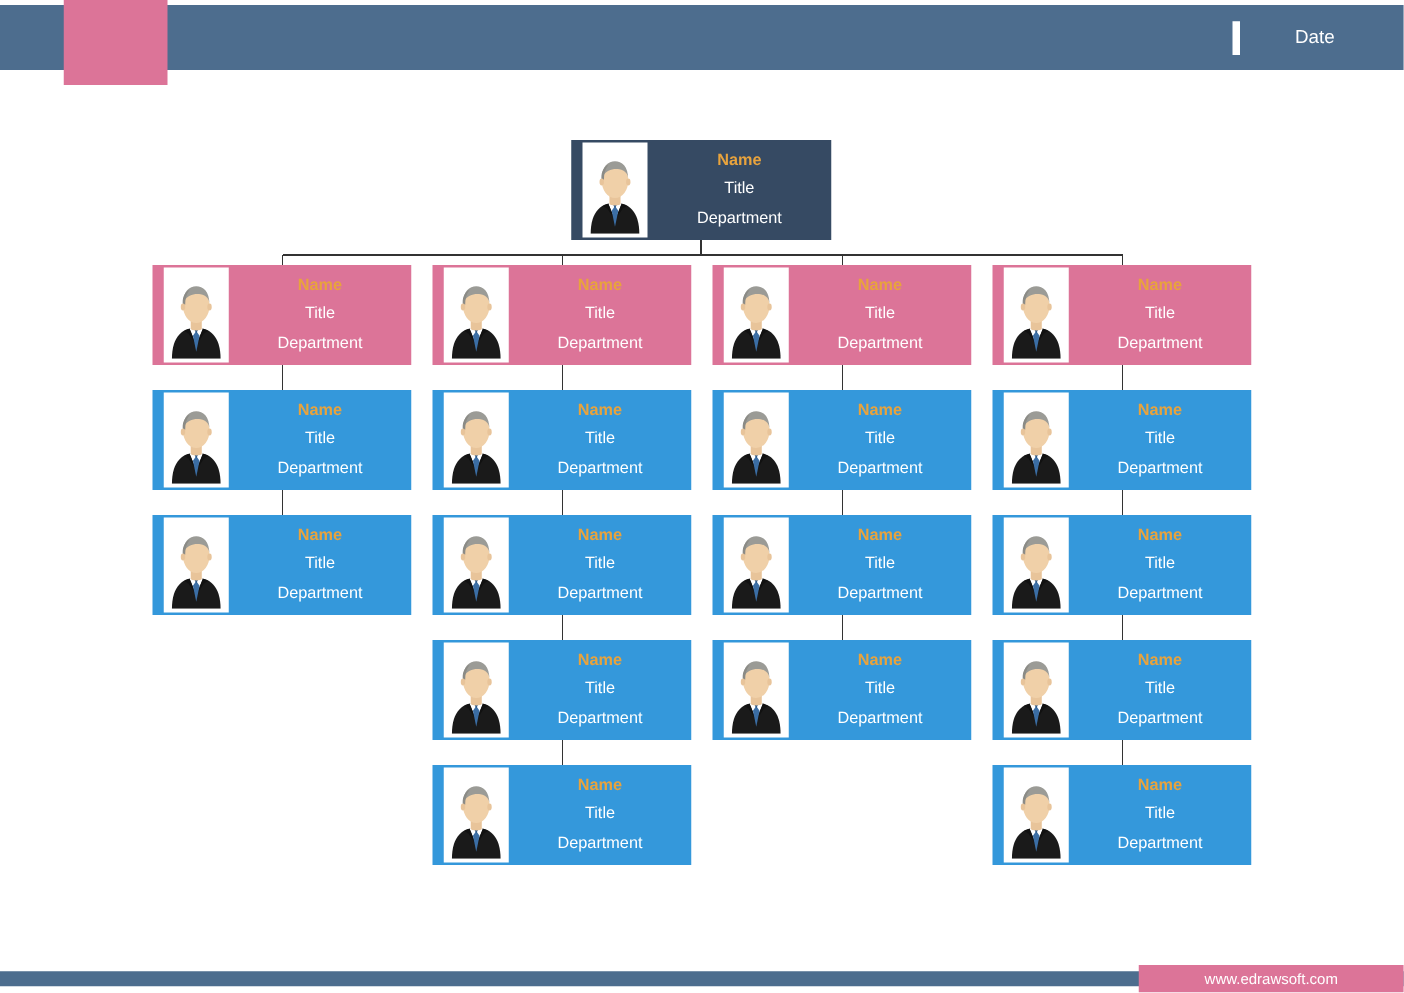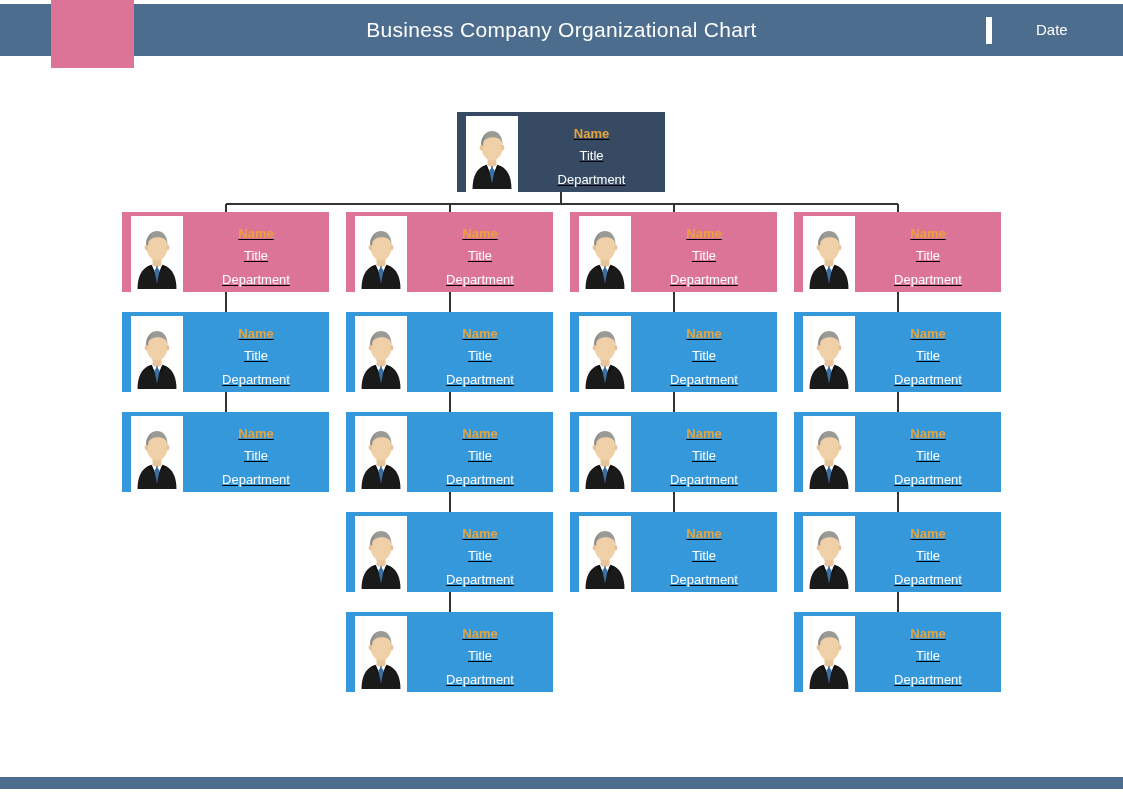--- a/index.html
+++ b/index.html
@@ -108,23 +108,22 @@
     top: 0;
     width: 1123px;
     height: 794px;
     pointer-events: none;
   }
 
   
   .node {
     position: absolute;
     display: flex;
-    align-items: flex-end;
+    align-items: center;
     overflow: hidden;
-    text-decoration: underline;
   }
   .node.root   { background: #364a63; }
   .node.pink   { background: #dc7498; }
   .node.blue   { background: #3498db; }
 
   .node-photo {
     flex: 0 0 auto;
     width: 52px;
     height: 76px;
     margin-left: 9px;
@@ -155,21 +154,20 @@
     white-space: nowrap;
   }
 </style>
 </head>
 <body>
 
 <div id="page">
 
   <div class="header-bar"></div>
   <div class="header-accent"></div>
-  <div class="header-title">Business Company Organizational Chart</div>
   <div class="header-divider"></div>
   <div class="header-date">Date</div>
 
   <div id="chart">
     <svg id="lines" viewBox="0 0 1123 794" width="1123" height="794">
         <line x1="561" x2="561" y1="192" y2="204" stroke="#333333" stroke-width="1.4" shape-rendering="crispEdges"></line>
         <line x1="226" x2="898" y1="204" y2="204" stroke="#333333" stroke-width="1.4" shape-rendering="crispEdges"></line>
         <line x1="226" x2="226" y1="204" y2="212" stroke="#333333" stroke-width="1.4" shape-rendering="crispEdges"></line>
         <line x1="450" x2="450" y1="204" y2="212" stroke="#333333" stroke-width="1.4" shape-rendering="crispEdges"></line>
         <line x1="674" x2="674" y1="204" y2="212" stroke="#333333" stroke-width="1.4" shape-rendering="crispEdges"></line>
@@ -618,14 +616,15 @@
           <div class="node-text">
             <div class="node-name">Name</div>
             <div class="node-title">Title</div>
             <div class="node-dept">Department</div>
           </div>
         </div>
       </div>
   </div>
 
   <div class="footer-bar"></div>
+  <div class="footer-watermark">www.edrawsoft.com</div>
 
 </div>
 
 </body></html>

